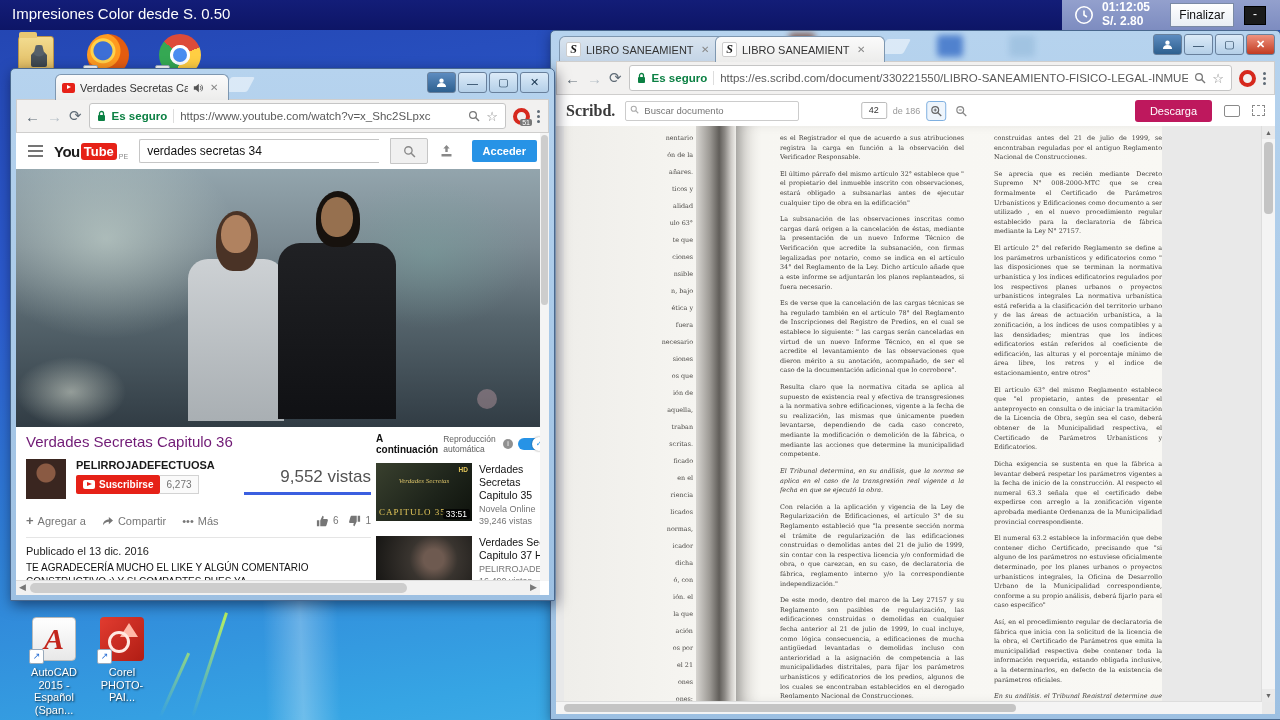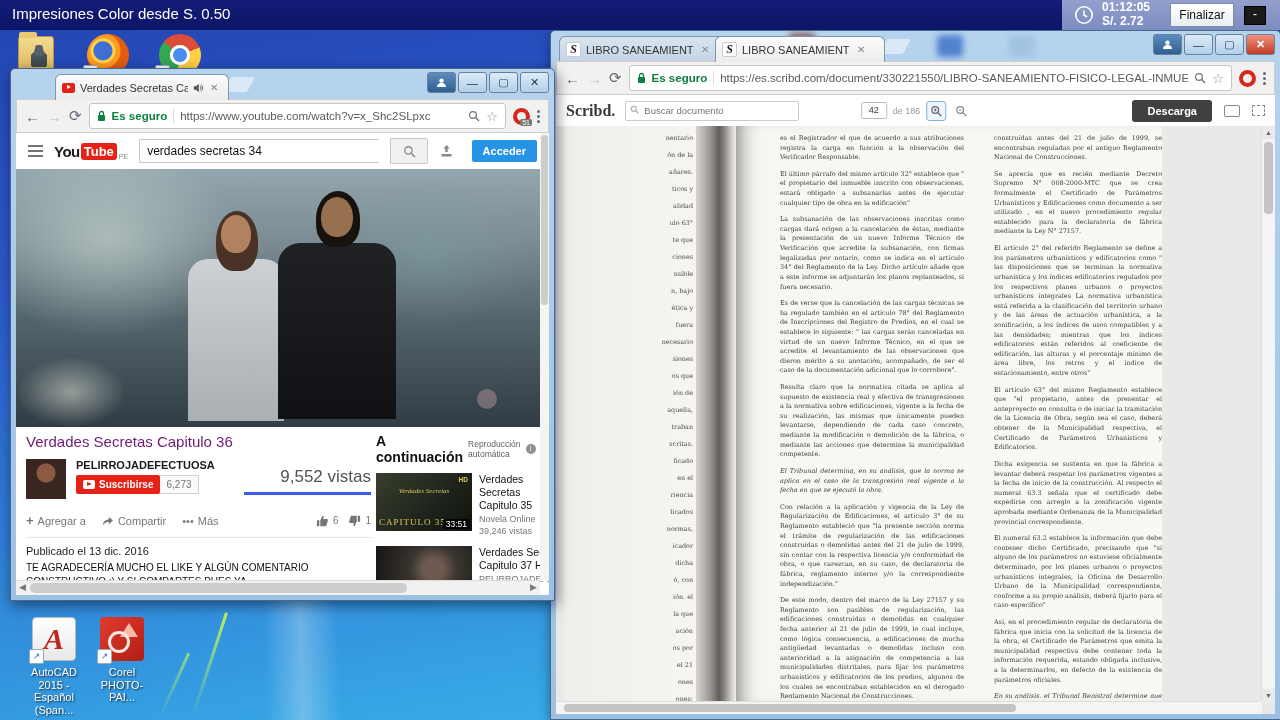--- a/index.html
+++ b/index.html
@@ -104,21 +104,21 @@
   .views{position:absolute;right:0;top:8px;text-align:right;font-size:17px;color:#535353;}
   .viewsbar{margin-top:5px;margin-left:auto;width:127px;height:3px;background:#3b5fe0;}
   .actrow{display:flex;align-items:center;gap:16px;margin-top:8px;font-size:11px;color:#767676;}
   .act{display:flex;align-items:center;gap:4px;}
   .thumbs{margin-left:auto;display:flex;align-items:center;gap:10px;font-size:10px;color:#767676;}
   .descblock{margin-top:9px;border-top:1px solid #e5e5e5;padding-top:7px;}
   .pubdate{font-size:11px;color:#222;}
   .desc{margin-top:4px;font-size:10px;color:#111;line-height:1.35;}
   .yt-side{position:absolute;left:360px;right:3px;top:6px;bottom:0;}
   .upnextrow{display:flex;align-items:center;gap:5px;}
-  .upnext{font-size:14px;font-weight:bold;color:#111;}
+  .upnext{font-size:10px;font-weight:bold;color:#111;}
   .autoplay{margin-left:auto;font-size:8.5px;color:#606060;}
   .infoi{width:10px;height:10px;border-radius:50%;background:#909090;color:#fff;font-size:7px;line-height:10px;text-align:center;flex:none;}
   .toggle{width:28px;height:12px;background:#2793e6;border-radius:7px;position:relative;flex:none;}
   .toggle .knob{position:absolute;right:0;top:-1px;width:14px;height:14px;border-radius:50%;background:#fff;box-shadow:0 0 2px rgba(0,0,0,.5);color:#2793e6;font-size:8px;line-height:14px;text-align:center;}
   .sv{display:flex;gap:7px;margin-top:8px;}
   .svthumb{position:relative;width:96px;height:58px;flex:none;overflow:hidden;}
   .th1{background:linear-gradient(135deg,#39402e,#1d231a 60%,#0e120c);}
   .th2{background:radial-gradient(circle at 60% 40%,#6e5a50 0 10px,#39342f 24px,#181715 60px);}
   .ovtop{position:absolute;top:14px;left:0;right:0;text-align:center;font-family:"Liberation Serif",serif;font-size:7px;color:#d8c069;font-style:italic;}
   .ovbot{position:absolute;bottom:4px;left:3px;font-family:"Liberation Serif",serif;font-size:9px;color:#e4c75a;letter-spacing:1px;}
@@ -136,21 +136,21 @@
   .sclogo{font-family:"Liberation Serif",serif;font-weight:bold;font-size:16px;color:#3a3a3a;}
   .scsearch{width:148px;height:18px;border:1px solid #ccc;border-radius:2px;font-size:9.5px;color:#999;padding:0 6px 0 18px;outline:none;background:#fff;font-family:"Liberation Sans",sans-serif;}
   .scsearchwrap{position:relative;}
   .scsearchwrap svg{position:absolute;left:5px;top:5px;}
   .sc-pagectl{position:absolute;left:50%;transform:translateX(-50%);display:flex;align-items:center;gap:6px;}
   .pagenum{width:24px;height:15px;border:1px solid #bbb;border-radius:2px;font-size:9px;color:#333;text-align:center;line-height:15px;background:#fff;}
   .pagetotal{font-size:9px;color:#999;}
   .zbtn{width:18px;height:18px;display:flex;align-items:center;justify-content:center;border-radius:3px;}
   .zbtn.hl{border:1px solid #7fb0e0;background:#eef5fc;}
   .sc-right{margin-left:auto;display:flex;align-items:center;gap:12px;}
-  .btn-descarga{background:#404040;color:#fff;font-size:11px;font-weight:bold;padding:5px 15px;border-radius:3px;}
+  .btn-descarga{background:#be185d;color:#fff;font-size:11px;font-weight:normal;padding:5px 15px;border-radius:3px;}
   .ic-pres{width:14px;height:10px;border:1.5px solid #8a8a8a;border-radius:2px;}
   .ic-full{width:11px;height:9px;border:1.5px solid #8a8a8a;border-style:dashed;}
   .sc-doc{position:absolute;top:31px;left:0;right:0;bottom:0;background:#e9e9e9;overflow:hidden;}
   .pageL{position:absolute;left:8px;top:0;bottom:12px;width:132px;background:linear-gradient(90deg,#efeeea,#f6f5f1);overflow:hidden;}
   .frags{position:absolute;right:3px;top:4px;text-align:right;font-family:"DejaVu Serif",serif;font-size:6.4px;color:#4a4845;line-height:17px;white-space:nowrap;}
   .spine{position:absolute;left:140px;top:0;bottom:12px;width:40px;background:linear-gradient(90deg,#d8d6d2 0%,#9b9893 35%,#615e5a 58%,#8d8a86 72%,#cfccc8 88%,#efeeea 100%);}
   .pageM{position:absolute;left:180px;top:0;bottom:12px;width:426px;background:linear-gradient(90deg,#e7e5e0 0%,#f7f6f2 6%,#f9f8f4 100%);overflow:hidden;box-shadow:inset 14px 0 18px -12px rgba(0,0,0,.45);}
   .col{position:absolute;top:8px;bottom:4px;font-family:"DejaVu Serif",serif;font-size:6.4px;line-height:1.5;color:#3d3b38;text-align:justify;overflow:hidden;margin-left:8px;}
   .colL{left:36px;width:184px;}
   .colR{left:250px;width:168px;}
@@ -586,20 +586,20 @@
     <div class="timer-title">Impresiones Color desde S. 0.50</div>
     <div class="timer-right">
       <span class="clockicon">
         <svg width="20" height="20" viewBox="0 0 20 20">
             <circle cx="10" cy="10" r="8.2" fill="none" stroke="#fff" stroke-width="1.6"></circle>
             <path d="M10 5.5V10l3 2" stroke="#fff" stroke-width="1.6" fill="none"></path>
           </svg>
       </span>
       <div class="timer-times">
         <div>01:12:05</div>
-        <div>S/. 2.72</div>
+        <div>S/. 2.80</div>
       </div>
       <div class="btn-finalizar">Finalizar</div>
       <div class="timer-min">-</div>
     </div>
   </div>
 
 </div>
 
 </body></html>

